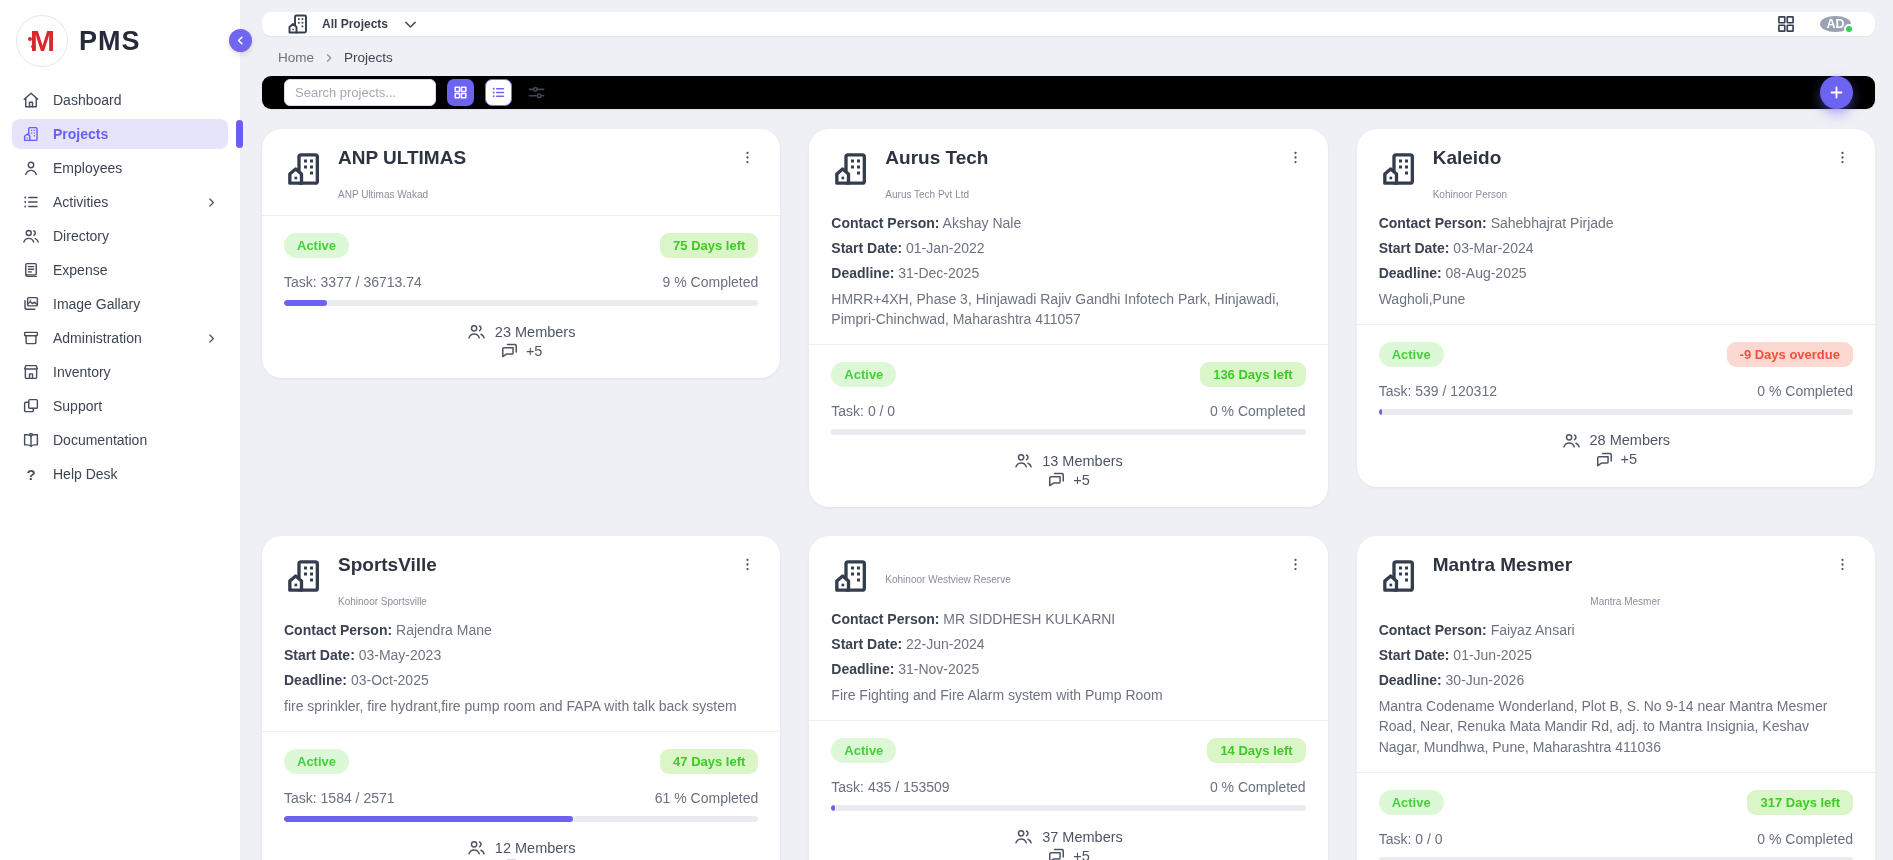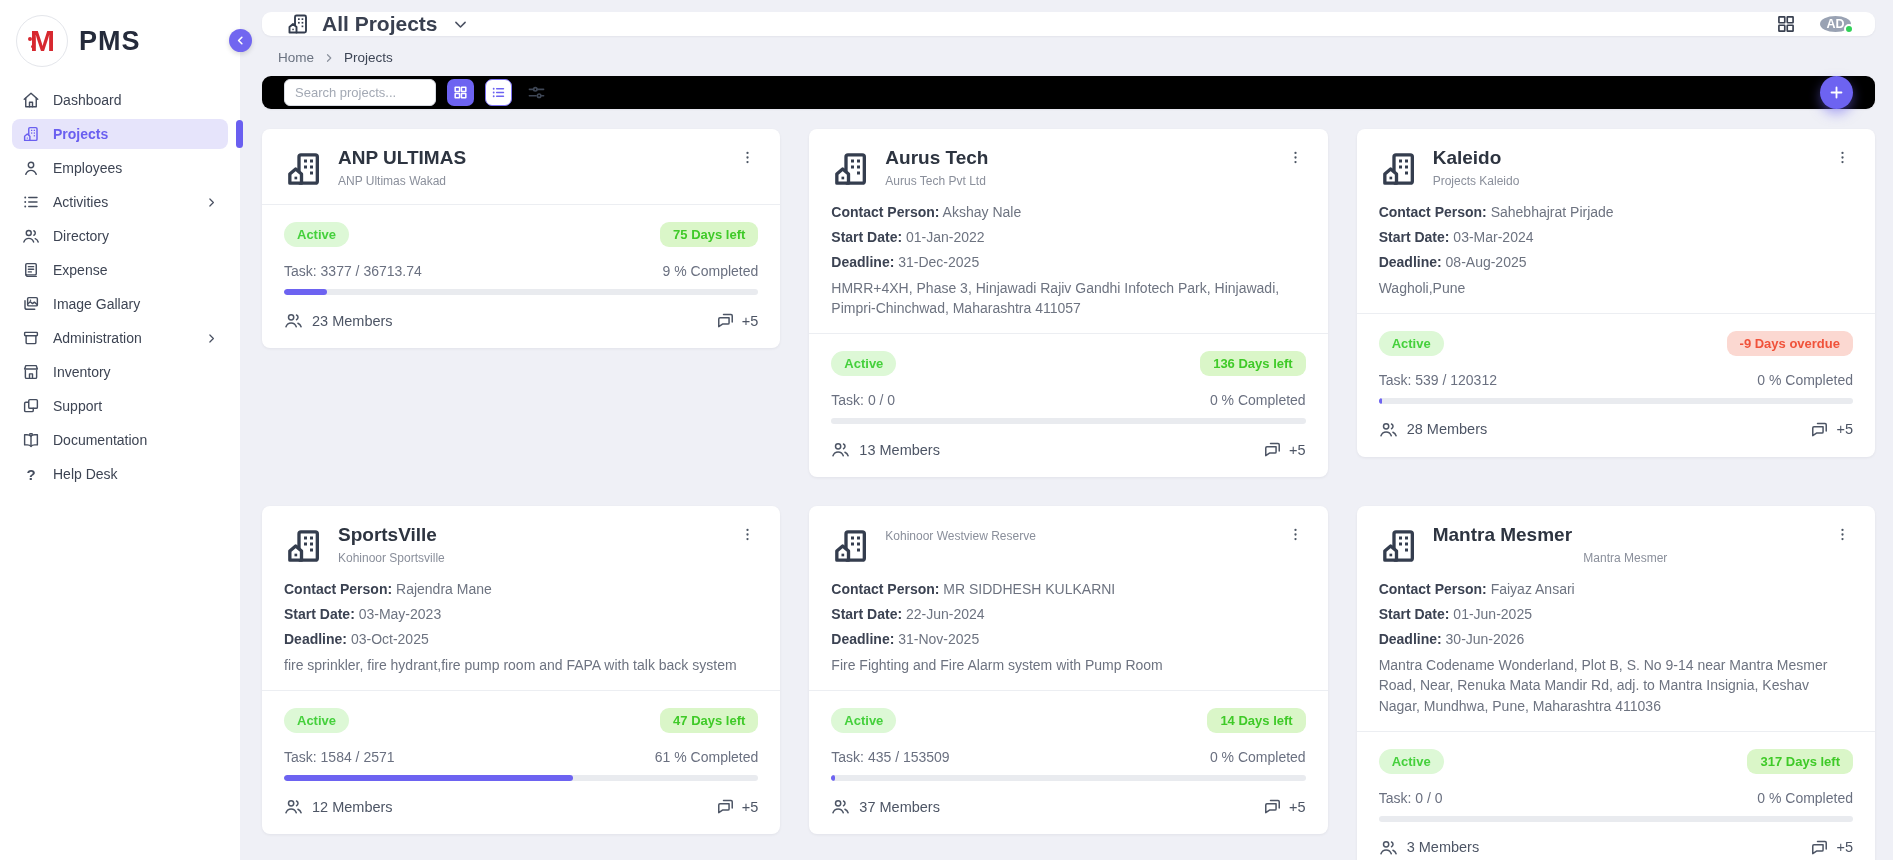--- a/index.html
+++ b/index.html
@@ -23,21 +23,21 @@
   .nav-item .nav-icon { width:18px; height:18px; color:#454d5e; display:flex; flex-shrink:0; }
   .nav-item.active { background:#e6e4fb; color:#6a5ff0; font-weight:bold; }
   .nav-item.active .nav-icon { color:#6a5ff0; }
   .nav-item.active::after { content:""; position:absolute; right:-15px; top:1px; bottom:1px; width:7px; border-radius:5px; background:#6a5ff0; }
   .nav-chevron { margin-left:auto; width:13px; height:13px; color:#4a5162; display:flex; }
 
   
   main { flex:1; min-width:0; padding:12px 18px 0 22px; display:flex; flex-direction:column; }
   .topbar { background:#fff; border-radius:9px; height:60px; display:flex; align-items:center; padding:0 24px; box-shadow:0 1px 2px rgba(16,24,40,.05); }
   .tb-left { display:flex; align-items:center; gap:12px; }
-  .tb-title { font-size:21px; font-weight:bold; color:#394050; }
+  .tb-title { font-size:12px; font-weight:bold; color:#394050; }
   .tb-bld { width:24px; height:24px; color:#343d4e; display:flex; }
   .tb-chev { width:17px; height:17px; color:#4a5162; display:flex; margin-left:2px; cursor:pointer; }
   .tb-right { margin-left:auto; display:flex; align-items:center; gap:24px; }
   .apps-icon { width:20px; height:20px; color:#394050; display:flex; cursor:pointer; }
   .avatar { width:31px; height:16px; border-radius:50%; background:#99a2b3; color:#fff; font-size:12.5px; font-weight:bold; display:flex; align-items:center; justify-content:center; position:relative; cursor:pointer; }
   .status-dot { position:absolute; right:-3px; bottom:-2px; width:10px; height:10px; border-radius:50%; background:#31d158; border:2px solid #fff; }
 
   .breadcrumb { display:flex; align-items:center; gap:9px; padding:14px 16px 11px; font-size:13.5px; color:#6a7280; }
   .bc-sep { width:12px; height:12px; color:#8b919d; display:flex; }
   .bc-current { color:#3c4454; }
@@ -47,43 +47,43 @@
   .search-input { width:152px; height:27px; border:1px solid #d8dbe2; border-radius:6px; padding:0 10px; font-size:13px; color:#3d4453; outline:none; font-family:inherit; }
   .search-input::placeholder { color:#a3a9b4; }
   .view-btn { width:27px; height:27px; border-radius:7px; border:none; display:flex; align-items:center; justify-content:center; cursor:pointer; }
   .view-btn.grid-active { background:#6d63f1; color:#fff; }
   .view-btn.list-view { background:#fff; border:1.5px solid #7a70f2; color:#6d63f1; }
   .filter-btn { width:27px; height:27px; background:none; border:none; color:#3f4756; display:flex; align-items:center; justify-content:center; cursor:pointer; }
   .add-btn { margin-left:auto; width:33px; height:33px; border-radius:50%; background:#6d63f1; color:#fff; border:none; display:flex; align-items:center; justify-content:center; cursor:pointer; box-shadow:0 5px 12px rgba(109,99,241,.5); }
 
   
   .cards-grid { display:grid; grid-template-columns:repeat(3,1fr); gap:29px; margin-top:20px; align-items:start; }
-  .card { background:#fff; border-radius:8px; padding:18px 22px 18px; box-shadow:0 1px 3px rgba(16,24,40,.06); }
+  .card { background:#fff; border-radius:20px; padding:18px 22px 18px; box-shadow:0 1px 3px rgba(16,24,40,.06); }
   .card-head { display:flex; align-items:flex-start; gap:14px; }
   .bld-icon { width:40px; height:40px; color:#343d4e; display:flex; flex-shrink:0; margin-top:2px; }
   .title-wrap { flex:1; min-width:0; }
   .card-title { font-size:19px; font-weight:bold; color:#2d3440; }
-  .card-subtitle { font-size:12px; color:#8a8f9b; margin-top:5px; }
+  .card-subtitle { font-size:10px; color:#8a8f9b; margin-top:20px; }
   .cards-grid .card:nth-child(6) .card-subtitle { text-align:center; }
   .kebab { background:none; border:none; color:#4b5563; cursor:pointer; padding:2px; display:flex; }
   .card-meta { margin-top:14px; font-size:14px; color:#6d7380; }
   .meta-line { margin-bottom:6px; line-height:1.35; }
   .lbl { font-weight:bold; color:#3b4252; }
   .desc { line-height:1.45; }
   .card-divider { border:none; border-top:1px solid #eceef2; margin:15px -22px 17px; }
   .badges { display:flex; justify-content:space-between; align-items:center; }
   .badge { font-size:13px; font-weight:bold; padding:5px 13px; border-radius:14px; }
   .badge.status { background:#ddf8d6; color:#45d03c; }
   .days-badge { border-radius:9px; }
   .days-badge.left { background:#daf6c8; color:#3fca28; }
   .days-badge.overdue { background:#fbd8d1; color:#f0523a; }
   .task-row { display:flex; justify-content:space-between; margin-top:16px; font-size:14px; color:#6a7080; }
   .progress { height:6px; background:#e9ebef; border-radius:4px; margin-top:10px; overflow:hidden; }
   .progress-fill { height:100%; background:#6d63f1; border-radius:4px; }
-  .card-foot { display:flex; justify-content:space-between; align-items:center; margin-top:16px; font-size:14.5px; color:#4d5565; }
+  .card-foot { display:flex; justify-content:space-between; align-items:center; margin-top:16px; font-size:14.5px; color:#4d5565;flex-direction:column; }
   .foot-left { display:flex; align-items:center; gap:9px; }
   .foot-right { display:flex; align-items:center; gap:7px; cursor:pointer; }
   .f-icon { width:19px; height:19px; display:flex; color:#4d5565; }
   svg { display:block; }
 </style>
 </head>
 <body>
 
 <div class="app">
 
@@ -467,21 +467,21 @@
                 <rect x="12" y="6.3" width="1.8" height="1.8" fill="currentColor" stroke="none"></rect>
                 <rect x="15.6" y="6.3" width="1.8" height="1.8" fill="currentColor" stroke="none"></rect>
                 <rect x="12" y="9.9" width="1.8" height="1.8" fill="currentColor" stroke="none"></rect>
                 <rect x="15.6" y="9.9" width="1.8" height="1.8" fill="currentColor" stroke="none"></rect>
                 <rect x="15.6" y="13.5" width="1.8" height="1.8" fill="currentColor" stroke="none"></rect>
                 <rect x="6.3" y="16.6" width="1.6" height="1.6" fill="currentColor" stroke="none"></rect>
               </svg>
             </span>
       <div class="title-wrap">
         <h3 class="card-title">Kaleido</h3>
-        <div class="card-subtitle">Projects Kaleido</div>
+        <div class="card-subtitle">Kohinoor Person</div>
       </div>
       <button class="kebab">
         <span>
                 <svg width="17" height="17" viewBox="0 0 24 24" fill="currentColor">
                   <circle cx="12" cy="5.5" r="1.6"></circle>
                   <circle cx="12" cy="12" r="1.6"></circle>
                   <circle cx="12" cy="18.5" r="1.6"></circle>
                 </svg>
               </span>
       </button>

